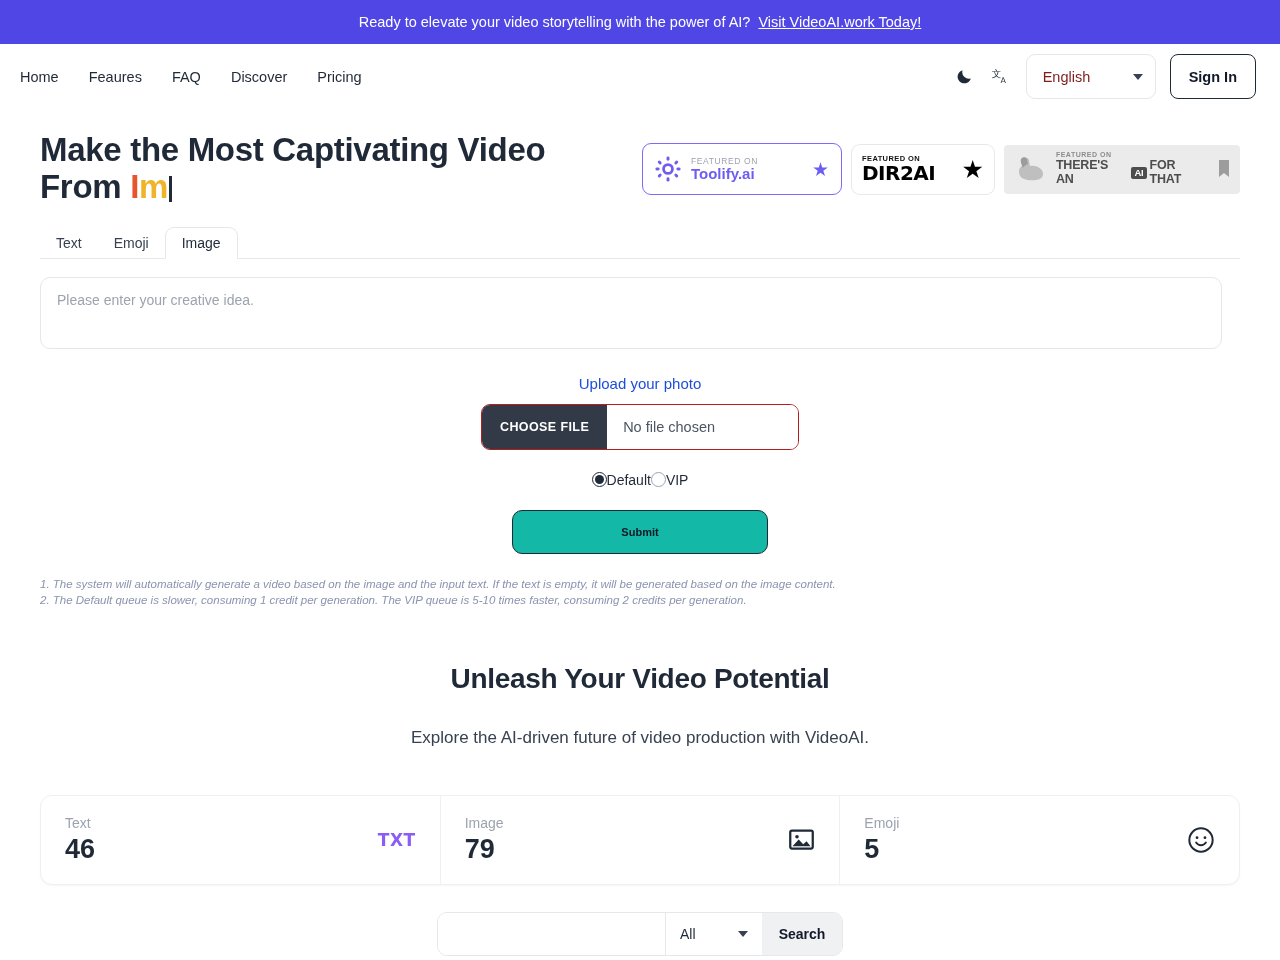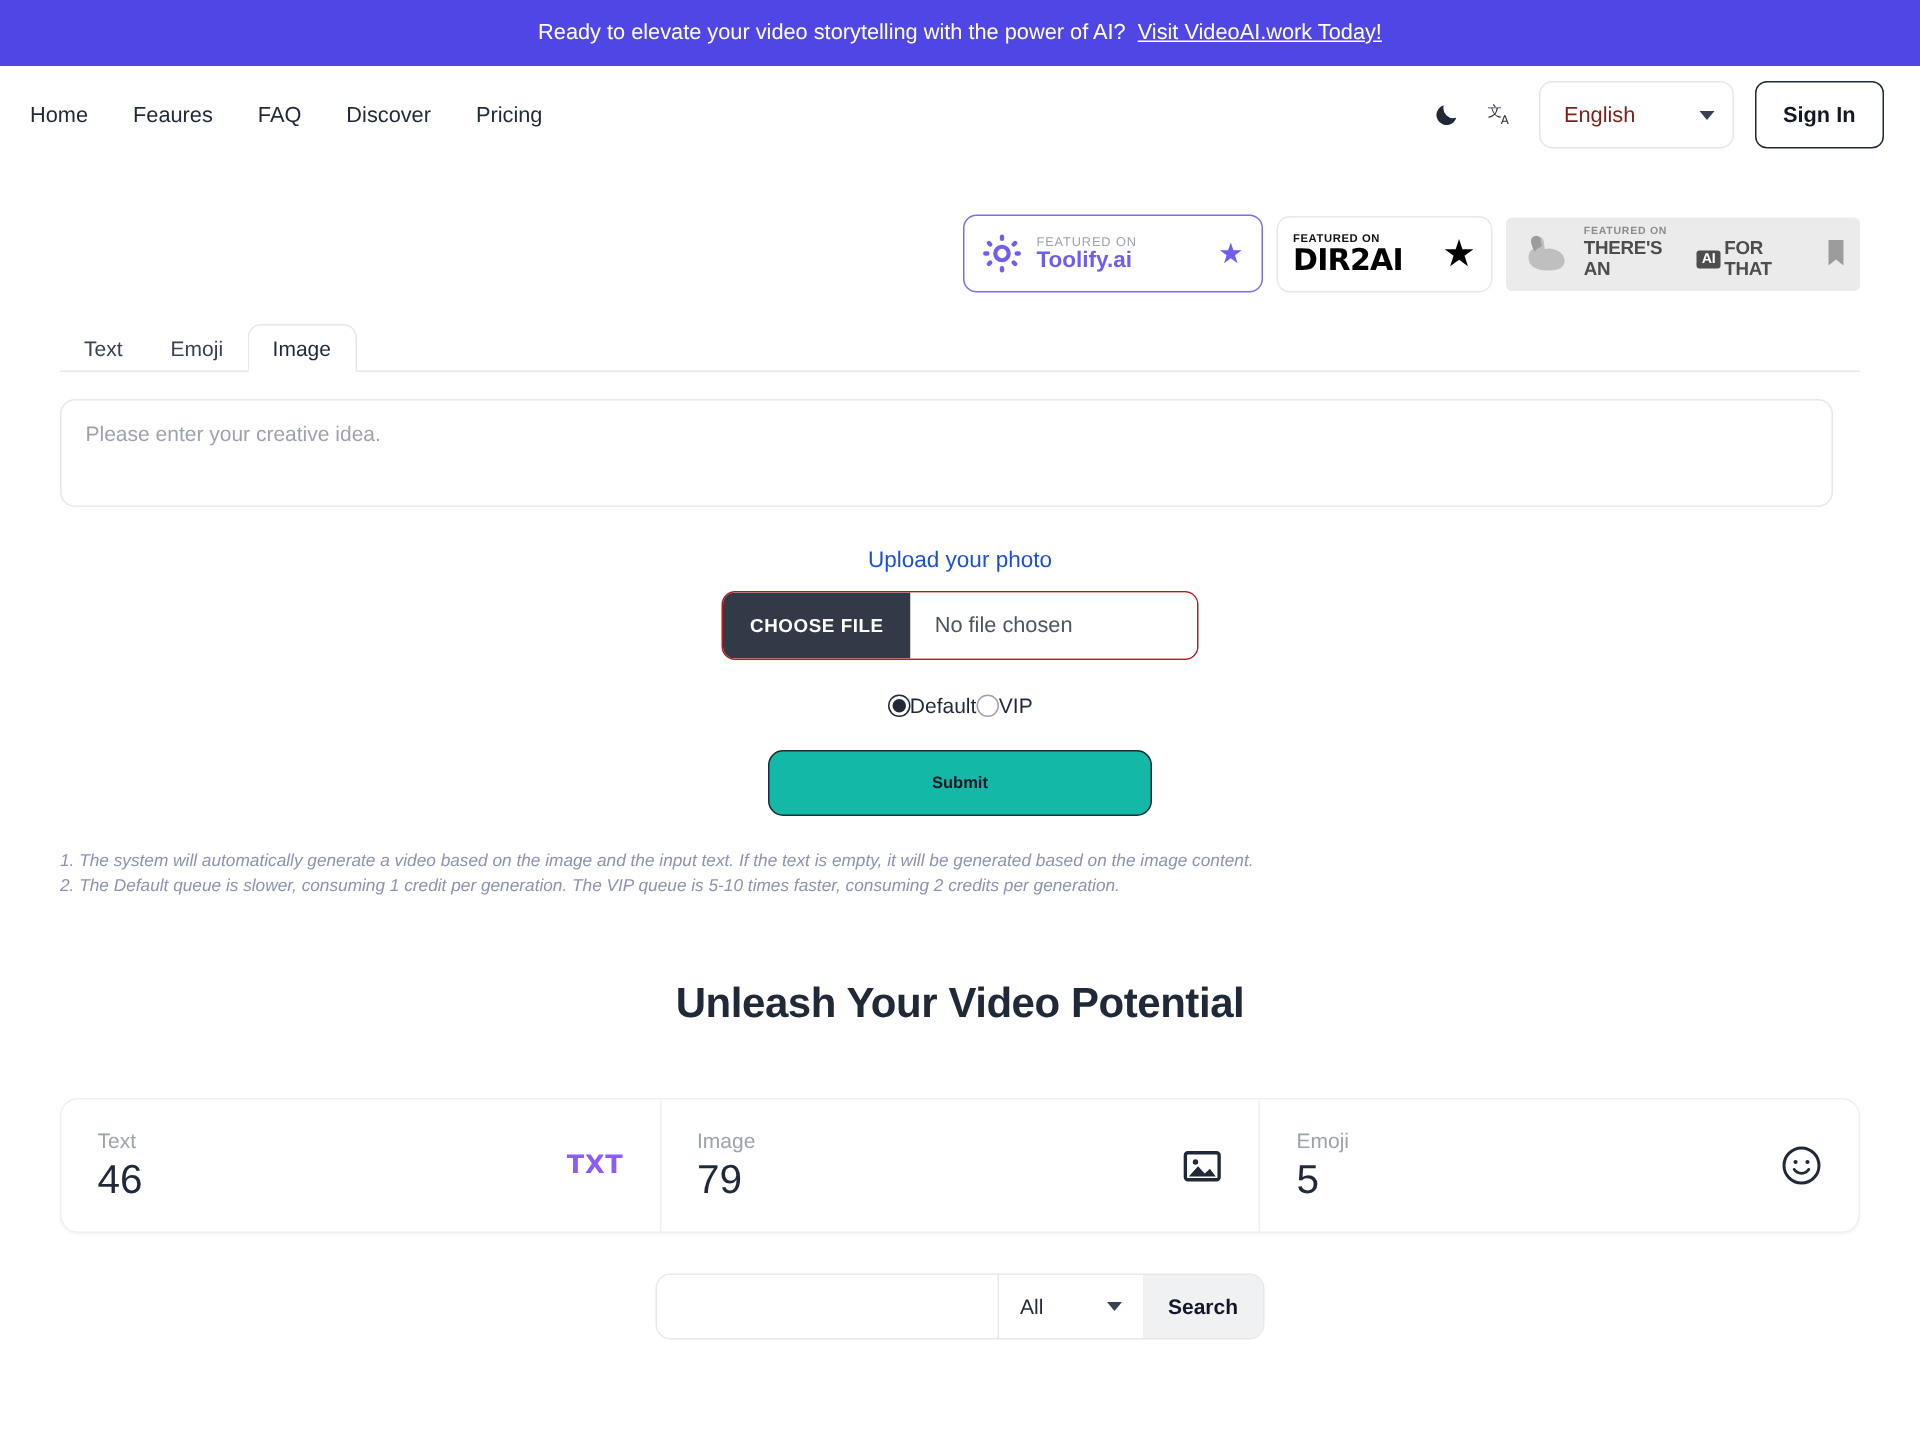--- a/index.html
+++ b/index.html
@@ -213,21 +213,21 @@
     box-shadow: 0 1px 2px rgba(16,24,40,.04);
     overflow: hidden;
   }
   .stat-card {
     flex: 1; display: flex; align-items: center; justify-content: space-between;
     padding: 0 24px;
     border-right: 1px solid #eef0f3;
   }
   .stat-card:last-child { border-right: none; }
   .stat-label { font-size: 14px; color: #9ca3af; }
-  .stat-value { font-size: 27px; font-weight: 400; color: #1f2937; margin-top: 3px; }
+  .stat-value { font-size: 27px; font-weight: 700; color: #1f2937; margin-top: 3px; }
   .stat-icon { color: #8b5cf6; display: flex; align-items: center; }
   .txt-glyph { font-size: 17px; font-weight: 700; letter-spacing: .5px; font-family: "DejaVu Sans", sans-serif; }
 
   
   .search-row {
     margin: 27px auto 0; width: 406px; height: 44px;
     display: flex; align-items: stretch;
     border: 1px solid #e5e7eb; border-radius: 10px;
     overflow: hidden; background: #fff;
   }
@@ -278,20 +278,24 @@
     </div>
     <div class="lang-select">
       <span>English</span>
       <span class="caret"></span>
     </div>
     <button class="signin-btn">Sign In</button>
   </div>
 </header>
 
 <section class="hero">
+  <h1 class="hero-title">
+    <span>Make the Most Captivating Video</span><br>
+    <span>From </span><span class="hero-accent-1">I</span><span class="hero-accent-2">m</span><span class="type-cursor"></span>
+  </h1>
 
   <div class="badges">
 
     <div class="badge-toolify">
       <svg width="26" height="26" viewBox="0 0 32 32">
         <circle cx="16" cy="16" r="5.5" fill="none" stroke="#6d5ef0" stroke-width="3.4"></circle>
         <g fill="#6d5ef0">
           <rect x="14.2" y="0.5" width="3.6" height="5.2" rx="1.8"></rect>
           <rect x="14.2" y="26.3" width="3.6" height="5.2" rx="1.8"></rect>
           <rect x="0.5" y="14.2" width="5.2" height="3.6" rx="1.8"></rect>
@@ -369,20 +373,21 @@
   <button class="submit-btn">Submit</button>
 </section>
 
 <div class="notes">
   <div class="note-line">1. The system will automatically generate a video based on the image and the input text. If the text is empty, it will be generated based on the image content.</div>
   <div class="note-line">2. The Default queue is slower, consuming 1 credit per generation. The VIP queue is 5-10 times faster, consuming 2 credits per generation.</div>
 </div>
 
 <section class="potential">
   <h2 class="potential-title">Unleash Your Video Potential</h2>
+  <p class="potential-sub">Explore the AI-driven future of video production with VideoAI.</p>
 </section>
 
 <div class="stats-row">
 
   <div class="stat-card">
     <div>
       <div class="stat-label">Text</div>
       <div class="stat-value">46</div>
     </div>
     <div class="stat-icon txt-glyph">TXT</div>

